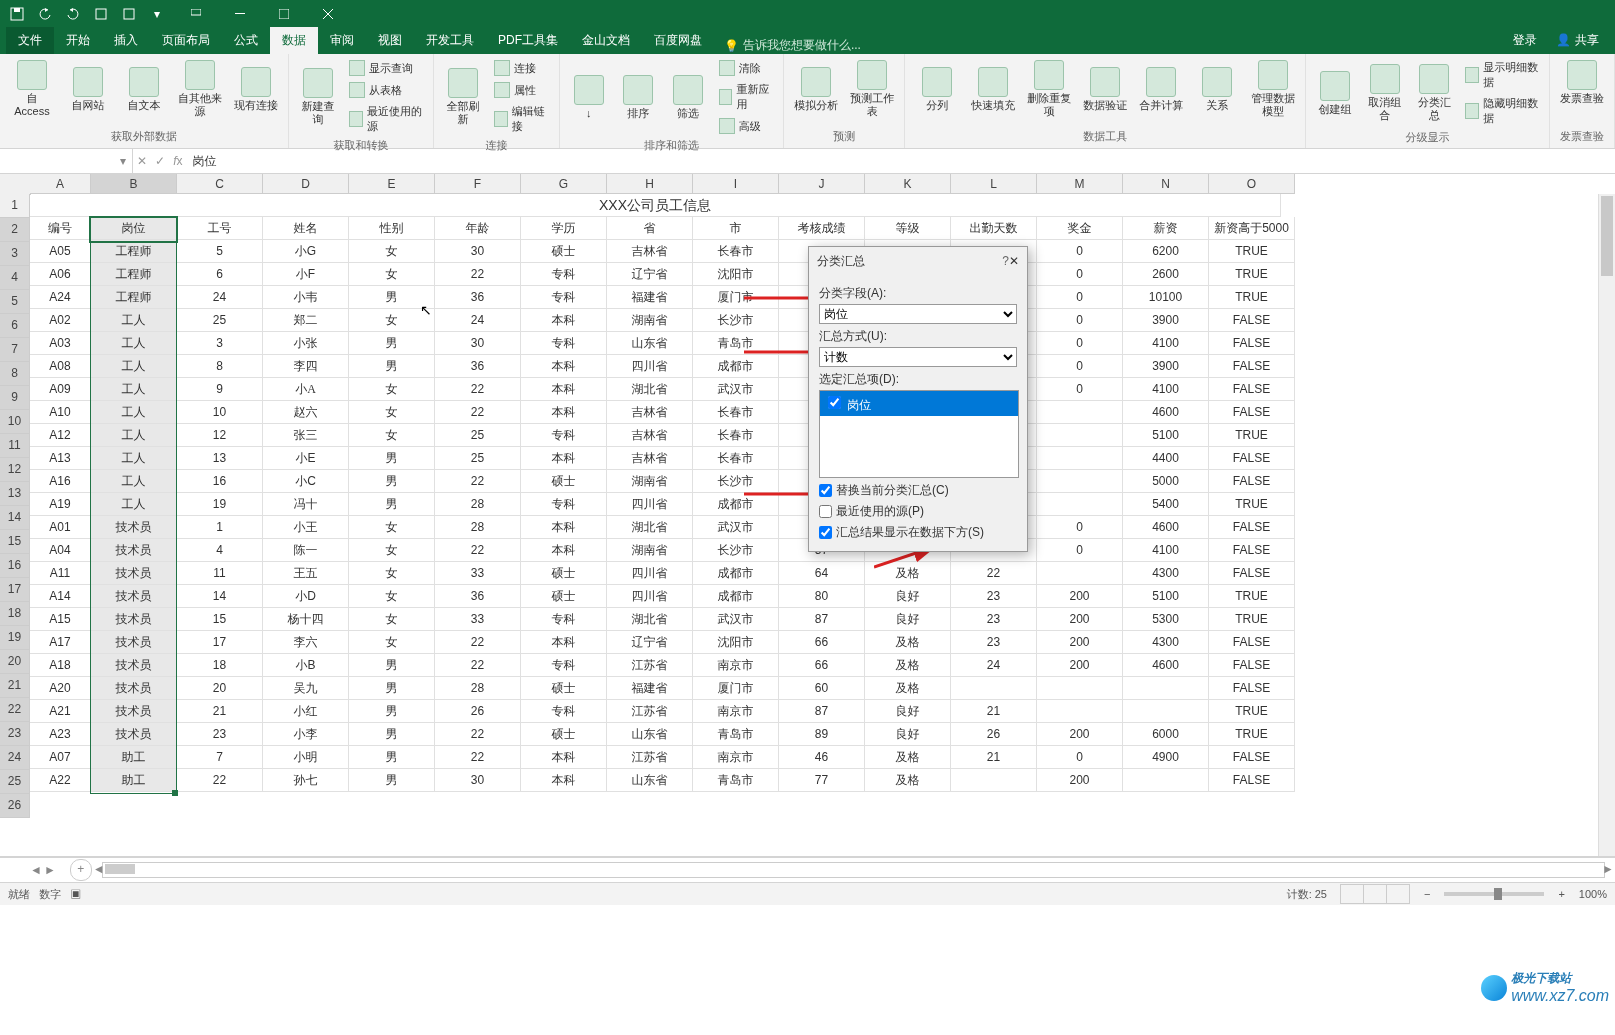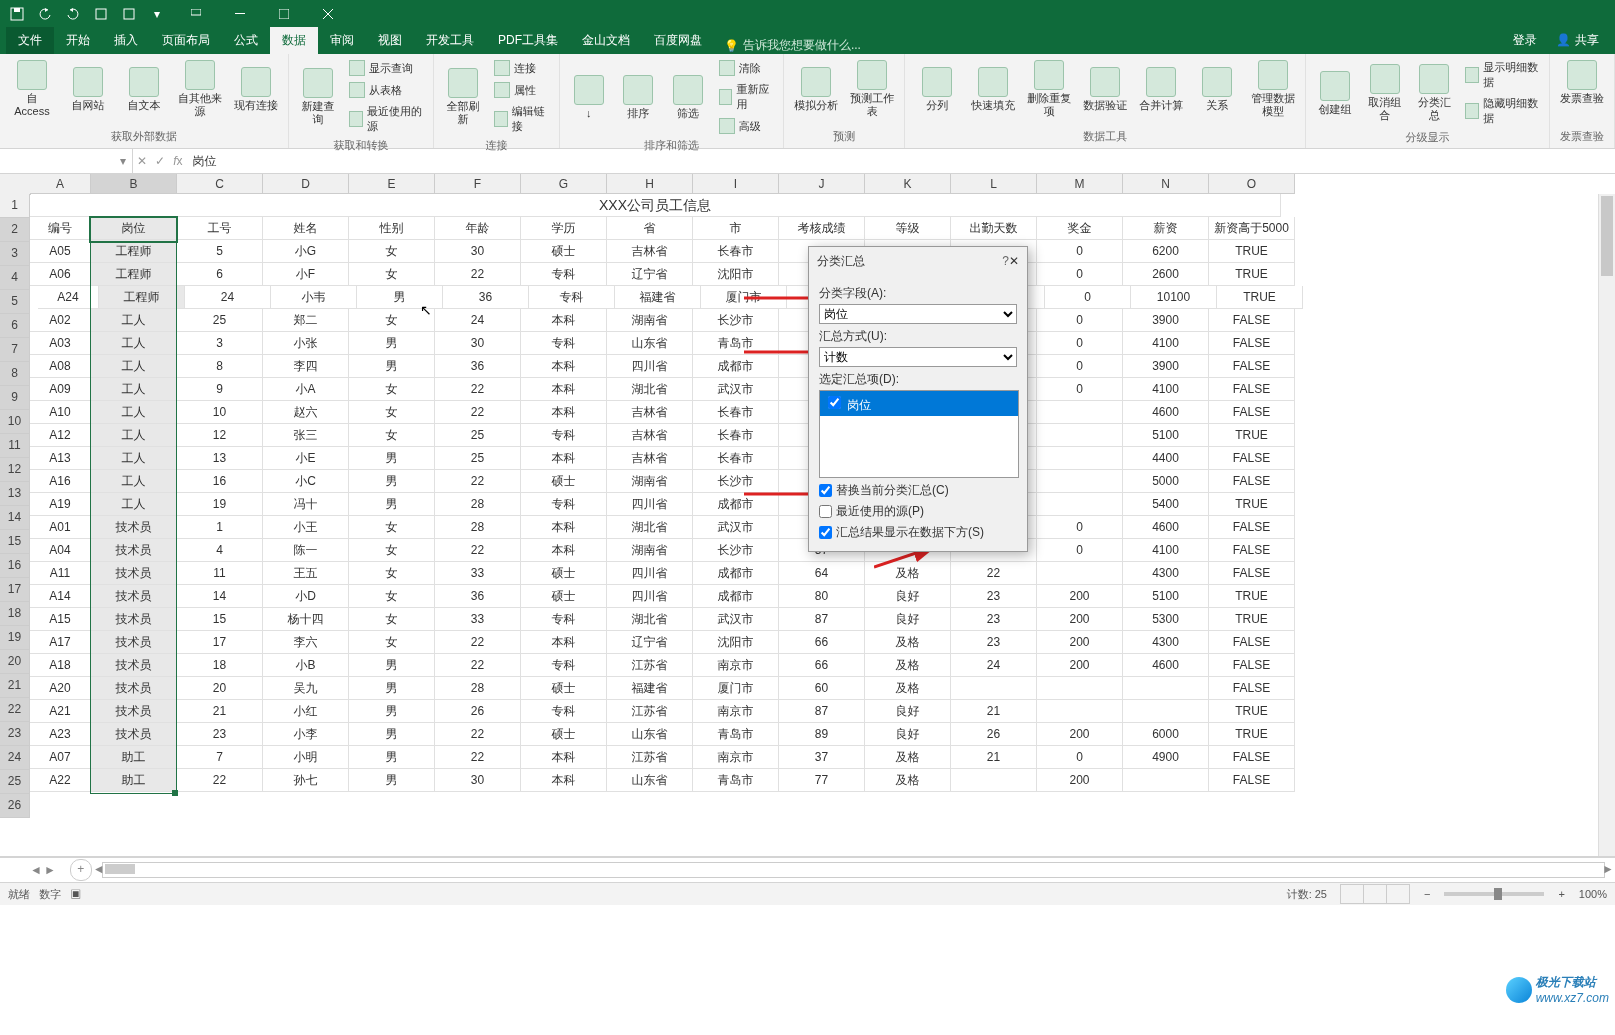--- a/index.html
+++ b/index.html
@@ -473,21 +473,21 @@
         <div class="cell" style="width: 85px;">辽宁省</div>
         <div class="cell" style="width: 85px;">沈阳市</div>
         <div class="cell" style="width: 85px;">90</div>
         <div class="cell" style="width: 85px;"></div>
         <div class="cell" style="width: 85px;"></div>
         <div class="cell" style="width: 85px;">0</div>
         <div class="cell" style="width: 85px;">2600</div>
         <div class="cell" style="width: 85px;">TRUE</div>
       </div>
       <div class="row">
-        <div class="cell" style="width: 60px; margin-left: 8px;">A24</div>
+        <div class="cell" style="width: 60px;">A24</div>
         <div class="cell colsel" style="width: 85px;">工程师</div>
         <div class="cell" style="width: 85px;">24</div>
         <div class="cell" style="width: 85px;">小韦</div>
         <div class="cell" style="width: 85px;">男</div>
         <div class="cell" style="width: 85px;">36</div>
         <div class="cell" style="width: 85px;">专科</div>
         <div class="cell" style="width: 85px;">福建省</div>
         <div class="cell" style="width: 85px;">厦门市</div>
         <div class="cell" style="width: 85px;">95</div>
         <div class="cell" style="width: 85px;"></div>
@@ -544,21 +544,21 @@
         <div class="cell" style="width: 85px;"></div>
         <div class="cell" style="width: 85px;"></div>
         <div class="cell" style="width: 85px;">0</div>
         <div class="cell" style="width: 85px;">3900</div>
         <div class="cell" style="width: 85px;">FALSE</div>
       </div>
       <div class="row">
         <div class="cell" style="width: 60px;">A09</div>
         <div class="cell colsel" style="width: 85px;">工人</div>
         <div class="cell" style="width: 85px;">9</div>
-        <div class="cell" style="width: 85px;">小A</div>
+        <div class="cell" style="width: 85px; font-family: Liberation Serif, serif;">小A</div>
         <div class="cell" style="width: 85px;">女</div>
         <div class="cell" style="width: 85px;">22</div>
         <div class="cell" style="width: 85px;">本科</div>
         <div class="cell" style="width: 85px;">湖北省</div>
         <div class="cell" style="width: 85px;">武汉市</div>
         <div class="cell" style="width: 85px;">58</div>
         <div class="cell" style="width: 85px;"></div>
         <div class="cell" style="width: 85px;"></div>
         <div class="cell" style="width: 85px;">0</div>
         <div class="cell" style="width: 85px;">4100</div>
@@ -822,21 +822,21 @@
       <div class="row">
         <div class="cell" style="width: 60px;">A07</div>
         <div class="cell colsel" style="width: 85px;">助工</div>
         <div class="cell" style="width: 85px;">7</div>
         <div class="cell" style="width: 85px;">小明</div>
         <div class="cell" style="width: 85px;">男</div>
         <div class="cell" style="width: 85px;">22</div>
         <div class="cell" style="width: 85px;">本科</div>
         <div class="cell" style="width: 85px;">江苏省</div>
         <div class="cell" style="width: 85px;">南京市</div>
-        <div class="cell" style="width: 85px;">37</div>
+        <div class="cell" style="width: 85px;">46</div>
         <div class="cell" style="width: 85px;">及格</div>
         <div class="cell" style="width: 85px;">21</div>
         <div class="cell" style="width: 85px;">0</div>
         <div class="cell" style="width: 85px;">4900</div>
         <div class="cell" style="width: 85px;">FALSE</div>
       </div>
       <div class="row">
         <div class="cell" style="width: 60px;">A22</div>
         <div class="cell colsel" style="width: 85px;">助工</div>
         <div class="cell" style="width: 85px;">22</div>
@@ -945,15 +945,15 @@
       </div>
     <span>+</span>
     <span>100%</span>
   </div>
 </div>
 
 <div class="watermark">
   <div class="wlogo"></div>
   <div>
     <div style="font-weight:bold;color:#2a7fb8">极光下载站</div>
-    <div style="font-size:12px;color:#2a7fb8">www.xz7.com</div>
+    <div style="font-size:16px;color:#2a7fb8">www.xz7.com</div>
   </div>
 </div>
 
 </body></html>

